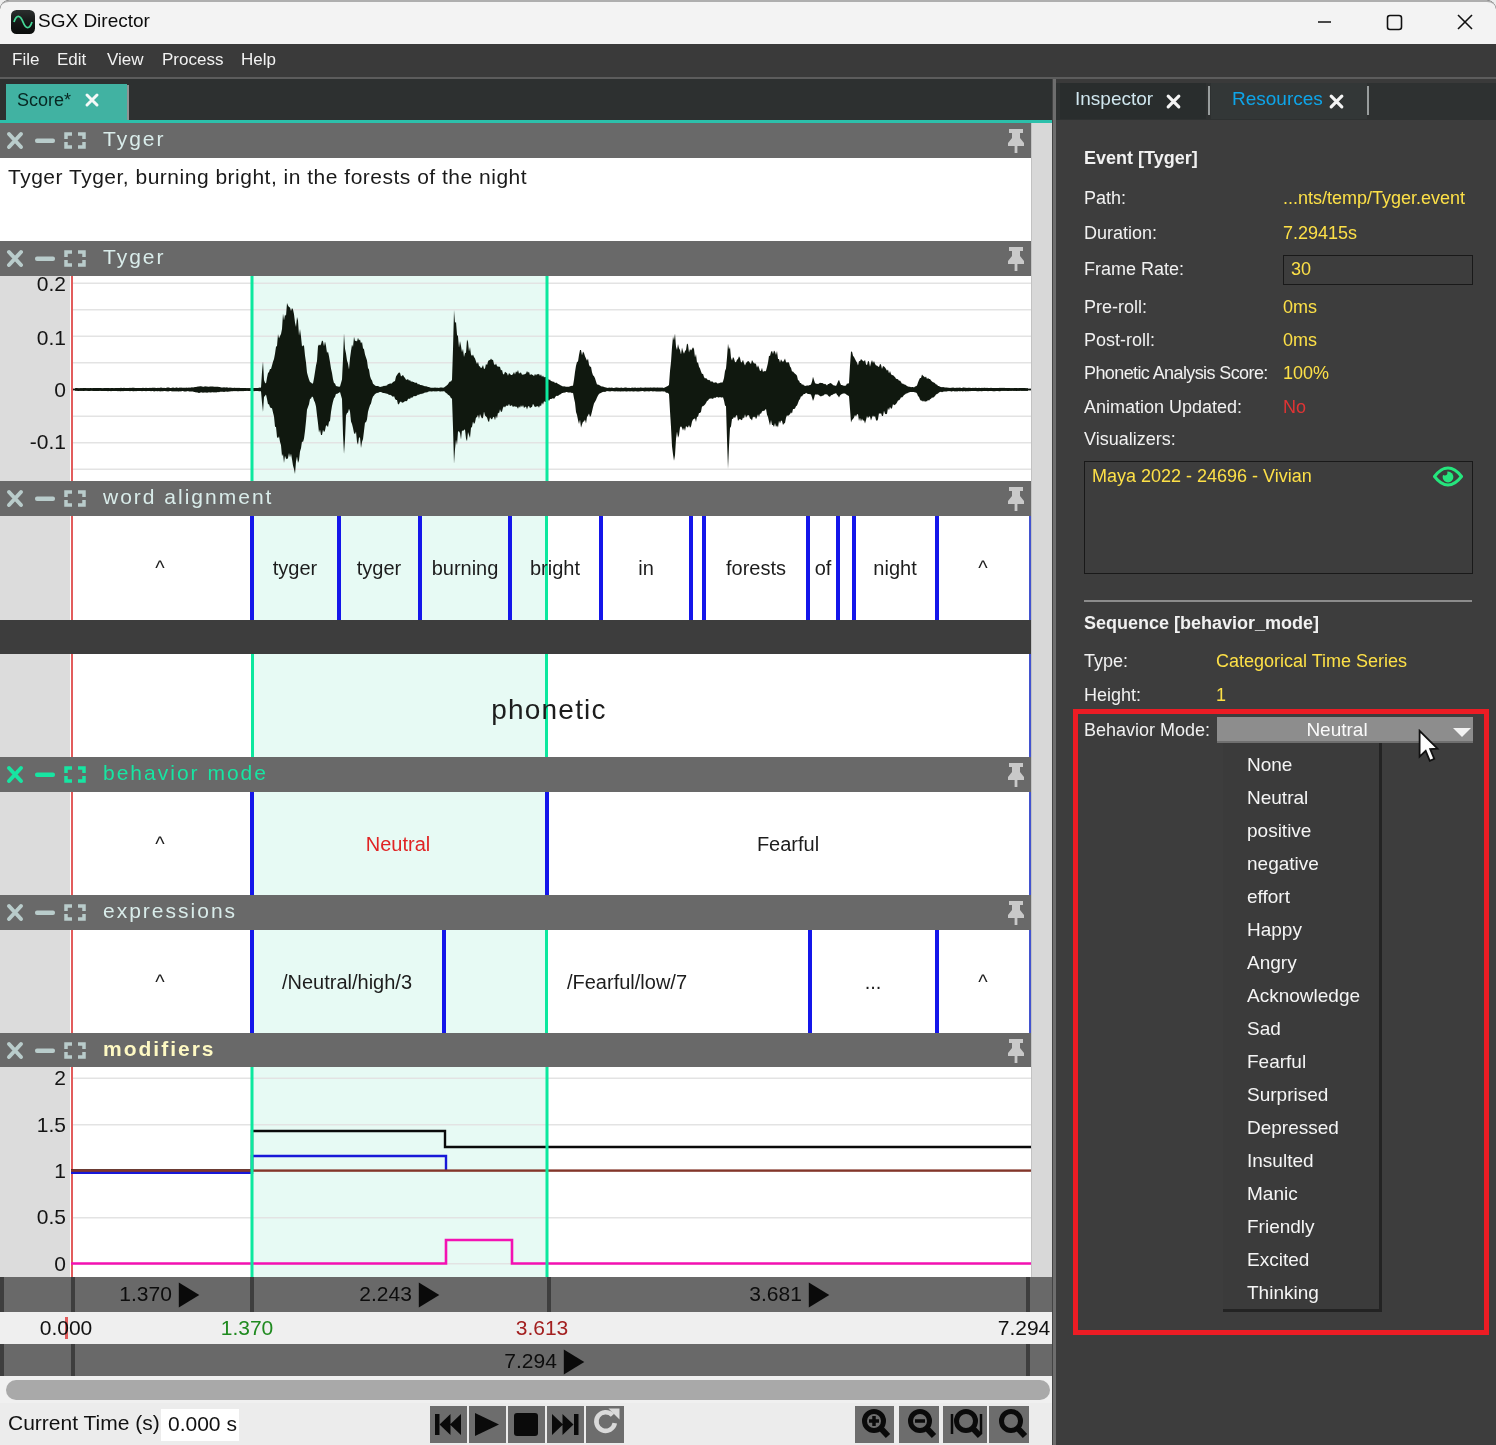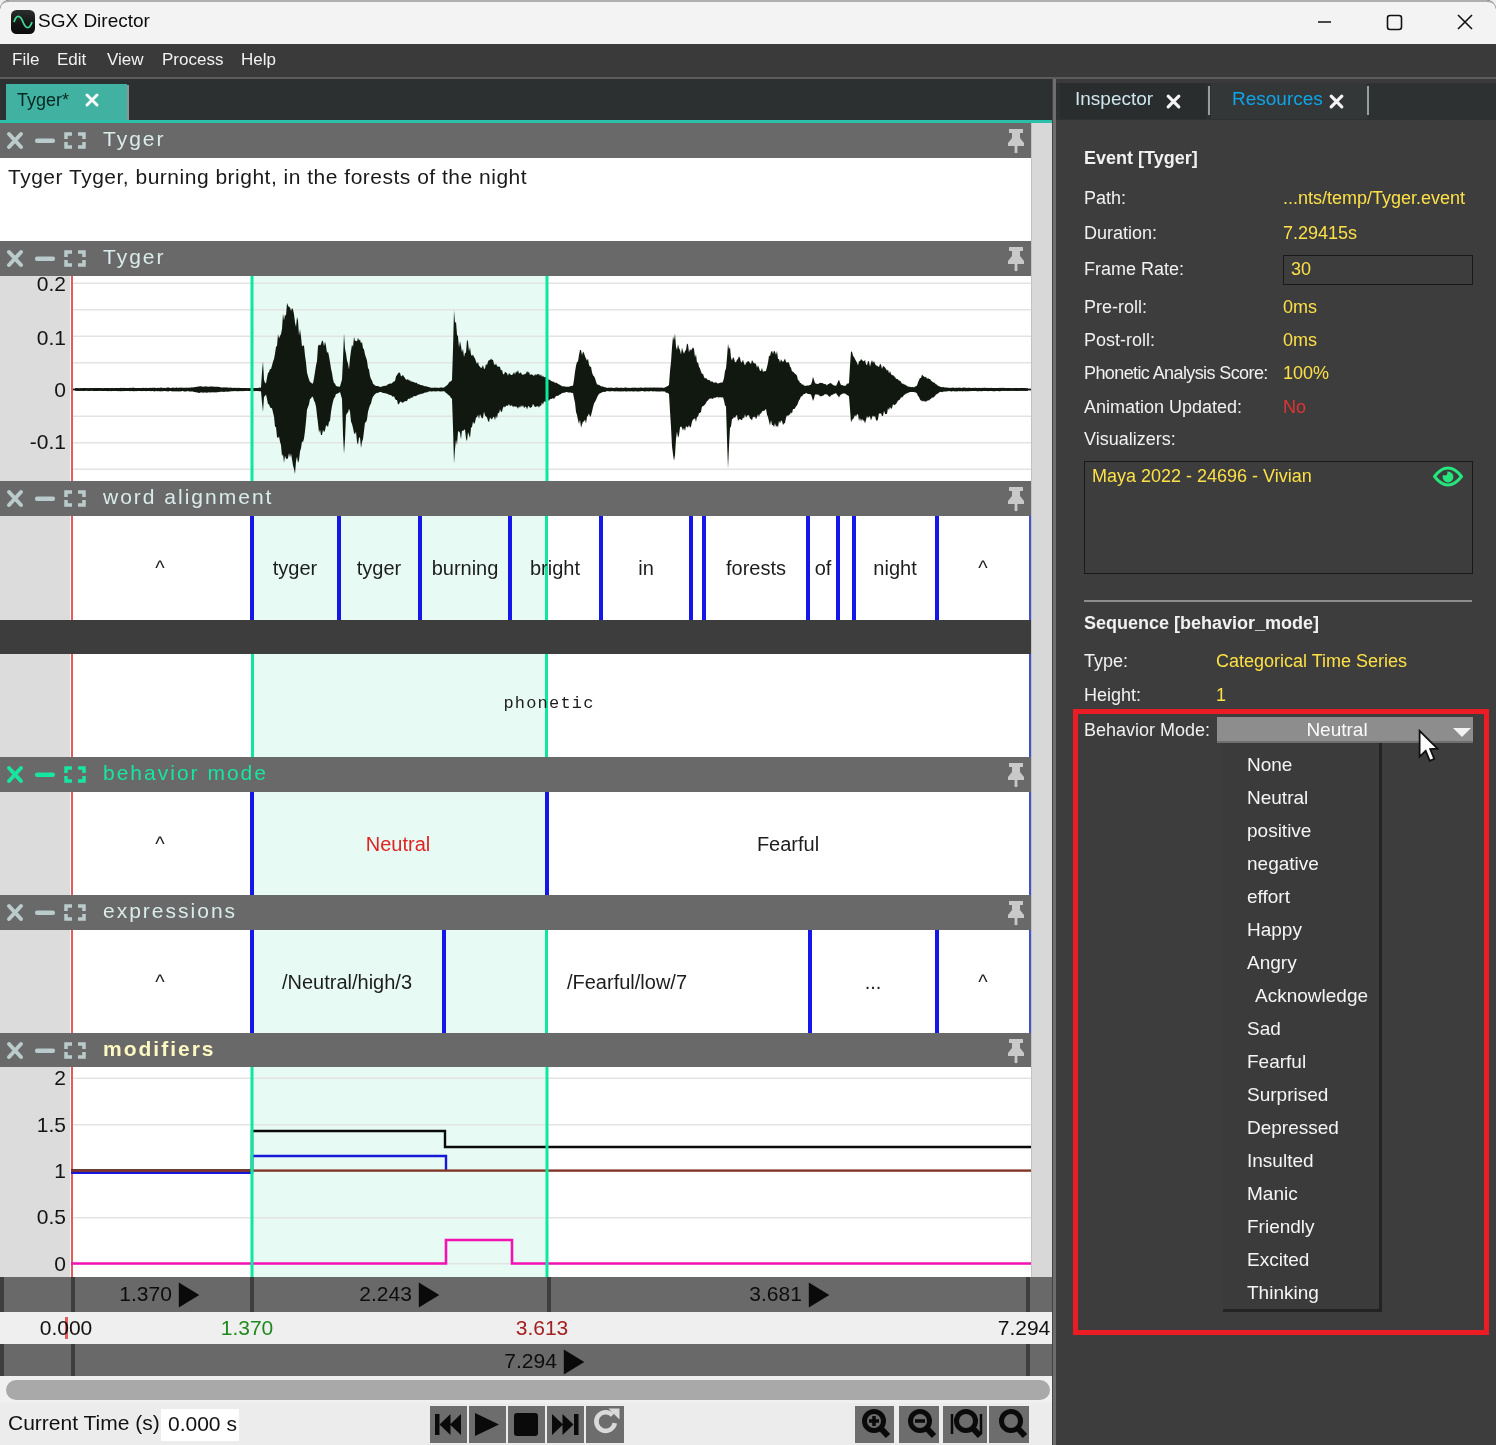--- a/index.html
+++ b/index.html
@@ -44,21 +44,21 @@
 <div class="ab" style="left:0;top:44px;width:1496px;height:34px;background:#3a3a3a;"></div>
 <div class="ab" style="left:0;top:77px;width:1496px;height:2px;background:#5c5c5c;"></div>
 <div class="ab" style="top:50px;left:12px;font-size:17px;color:#f2f2f2;">File</div>
 <div class="ab" style="top:50px;left:57px;font-size:17px;color:#f2f2f2;">Edit</div>
 <div class="ab" style="top:50px;left:107px;font-size:17px;color:#f2f2f2;">View</div>
 <div class="ab" style="top:50px;left:162px;font-size:17px;color:#f2f2f2;">Process</div>
 <div class="ab" style="top:50px;left:241px;font-size:17px;color:#f2f2f2;">Help</div>
 
 <div class="ab" style="left:0;top:79px;width:1052px;height:41px;background:#2d3030;"></div>
 <div class="ab" style="left:6px;top:84px;width:121px;height:36px;background:#41b2a2;"></div>
-<div class="ab" style="left:17px;top:90px;font-size:18px;color:#072722;">Tyger*</div>
+<div class="ab" style="left:17px;top:90px;font-size:18px;color:#072722;">Score*</div>
 <svg class="ab" style="left:84px;top:92px;" width="16" height="16" viewBox="0 0 16 16">
  <path d="M3 3 L13 13 M13 3 L3 13" stroke="#f4f9f8" stroke-width="3" stroke-linecap="round"></path>
 </svg>
 <div class="ab" style="left:127px;top:85px;width:2px;height:35px;background:#8f9494;"></div>
 <div class="ab" style="left:0;top:120px;width:1052px;height:3px;background:#2cc0ab;"></div>
 
 <div class="ab" style="left:1056px;top:79px;width:440px;height:41px;background:#2e3131;"></div>
 <div class="ab" style="left:1056px;top:79px;width:440px;height:4px;background:#3a3a3a;"></div>
 <div class="ab" style="left:1060px;top:83px;width:146px;height:36px;background:#292d2d;"></div>
 <div class="ab" style="left:1211px;top:83px;width:156px;height:36px;background:#333737;"></div>
@@ -199,21 +199,21 @@
     <div class="cellt" style="left:823px;top:557px;">of</div>
     <div class="cellt" style="left:895px;top:557px;">night</div>
     <div class="cellt" style="left:983px;top:557px;">^</div>
 
 <div class="ab" style="left:0;top:654px;width:1031px;height:103px;background:#fff;"></div>
 <div class="mint" style="top:654px;height:103px;"></div>
 <div class="gut" style="top:654px;height:103px;"></div>
 <div class="ph" style="top:654px;height:103px;"></div>
 <div class="gl" style="left:251px;top:654px;height:103px;"></div>
 <div class="gl" style="left:545px;top:654px;height:103px;"></div>
-<div class="cellt" style="left:549px;top:694px;font-size:17px;letter-spacing:1.2px;font-family:Liberation Mono, monospace;">phonetic</div>
+<div class="cellt" style="left:549px;top:694px;font-size:28px;letter-spacing:1.2px;">phonetic</div>
 
 <div class="ab" style="left:0;top:792px;width:1031px;height:103px;background:#fff;"></div>
 <div class="mint" style="top:792px;height:103px;"></div>
 <div class="gut" style="top:792px;height:103px;"></div>
 <div class="ph" style="top:792px;height:103px;"></div>
 <div class="bl" style="left:250px;top:792px;height:103px;"></div>
 <div class="bl" style="left:545px;top:792px;height:103px;"></div>
 <div class="cellt" style="left:160px;top:833px;">^</div>
 <div class="cellt" style="left:398px;top:833px;color:#e02424;">Neutral</div>
 <div class="cellt" style="left:788px;top:833px;">Fearful</div>
@@ -378,21 +378,21 @@
  <path d="M1 1 L19 1 L10 10 Z" fill="#f2f2f2"></path>
 </svg>
 <div class="ab" style="left:1223px;top:743px;width:159px;height:569px;background:#3b3b3b;border-right:3px solid #232323;border-bottom:3px solid #232323;"></div>
 <div class="ditem" style="top:765px;">None</div>
     <div class="ditem" style="top:798px;">Neutral</div>
     <div class="ditem" style="top:831px;">positive</div>
     <div class="ditem" style="top:864px;">negative</div>
     <div class="ditem" style="top:897px;">effort</div>
     <div class="ditem" style="top:930px;">Happy</div>
     <div class="ditem" style="top:963px;">Angry</div>
-    <div class="ditem" style="top:996px;margin-left:8px;">Acknowledge</div>
+    <div class="ditem" style="top:996px;">Acknowledge</div>
     <div class="ditem" style="top:1029px;">Sad</div>
     <div class="ditem" style="top:1062px;">Fearful</div>
     <div class="ditem" style="top:1095px;">Surprised</div>
     <div class="ditem" style="top:1128px;">Depressed</div>
     <div class="ditem" style="top:1161px;">Insulted</div>
     <div class="ditem" style="top:1194px;">Manic</div>
     <div class="ditem" style="top:1227px;">Friendly</div>
     <div class="ditem" style="top:1260px;">Excited</div>
     <div class="ditem" style="top:1293px;">Thinking</div>
 

